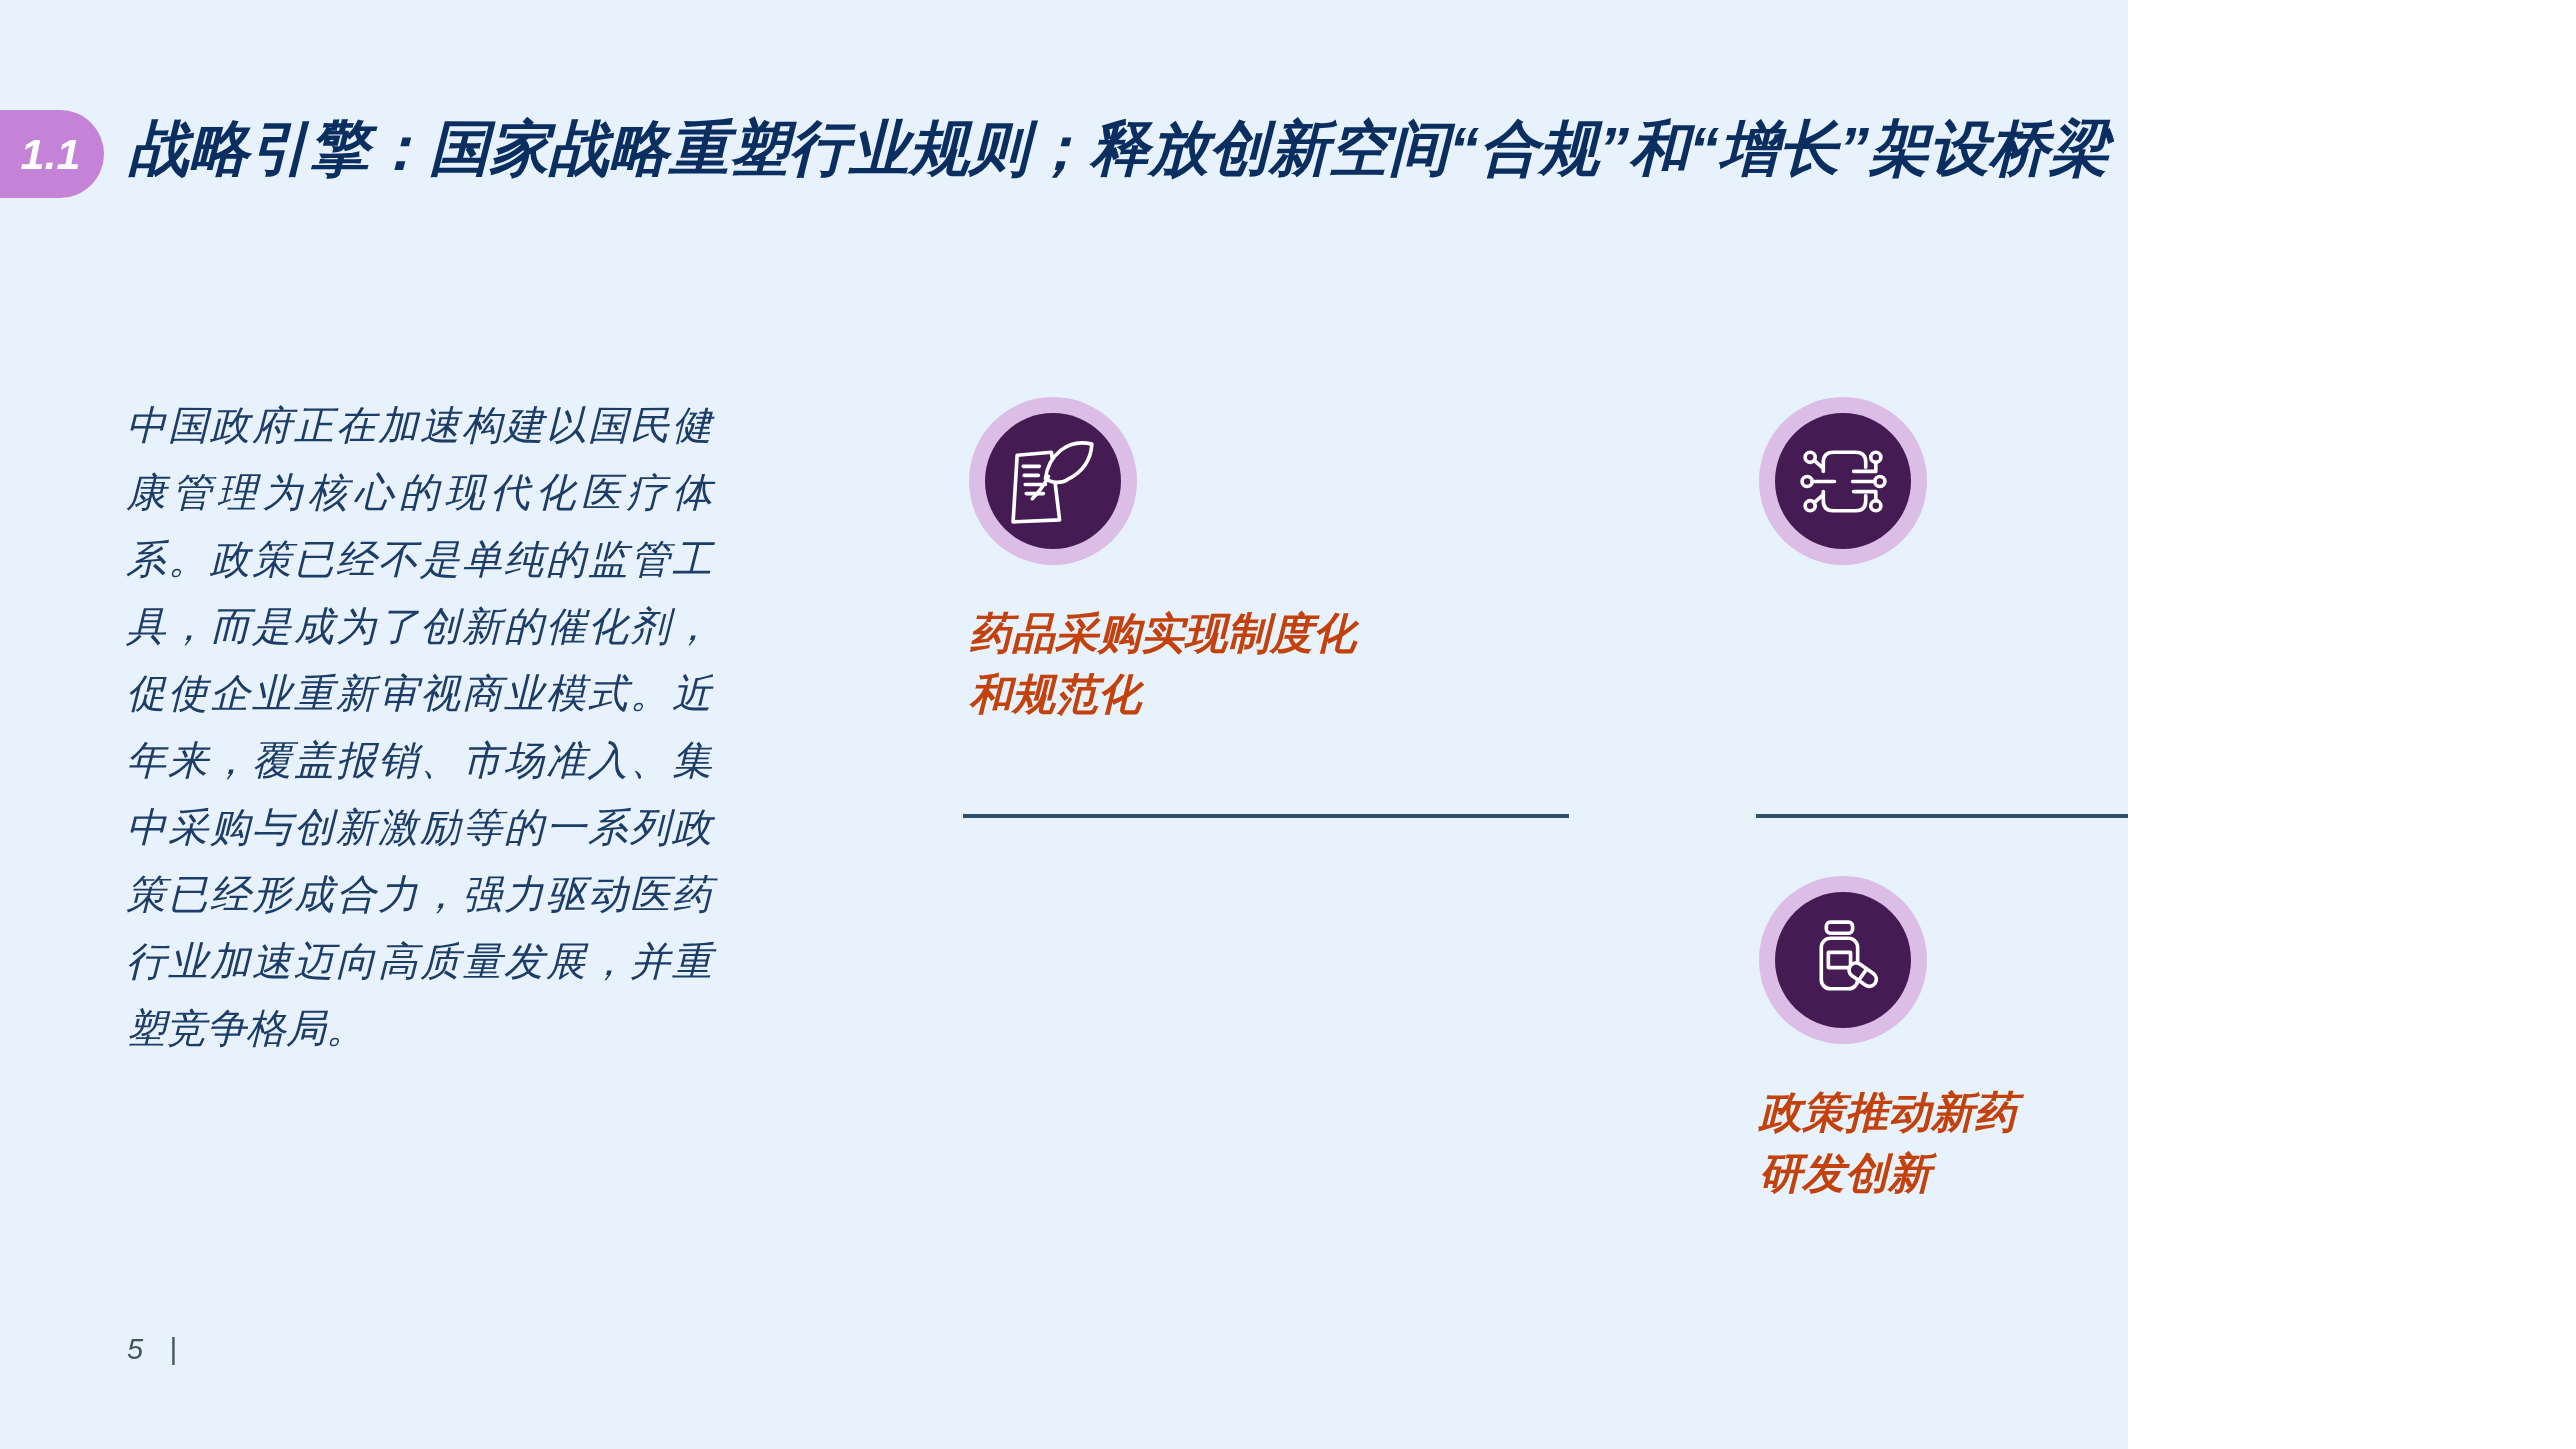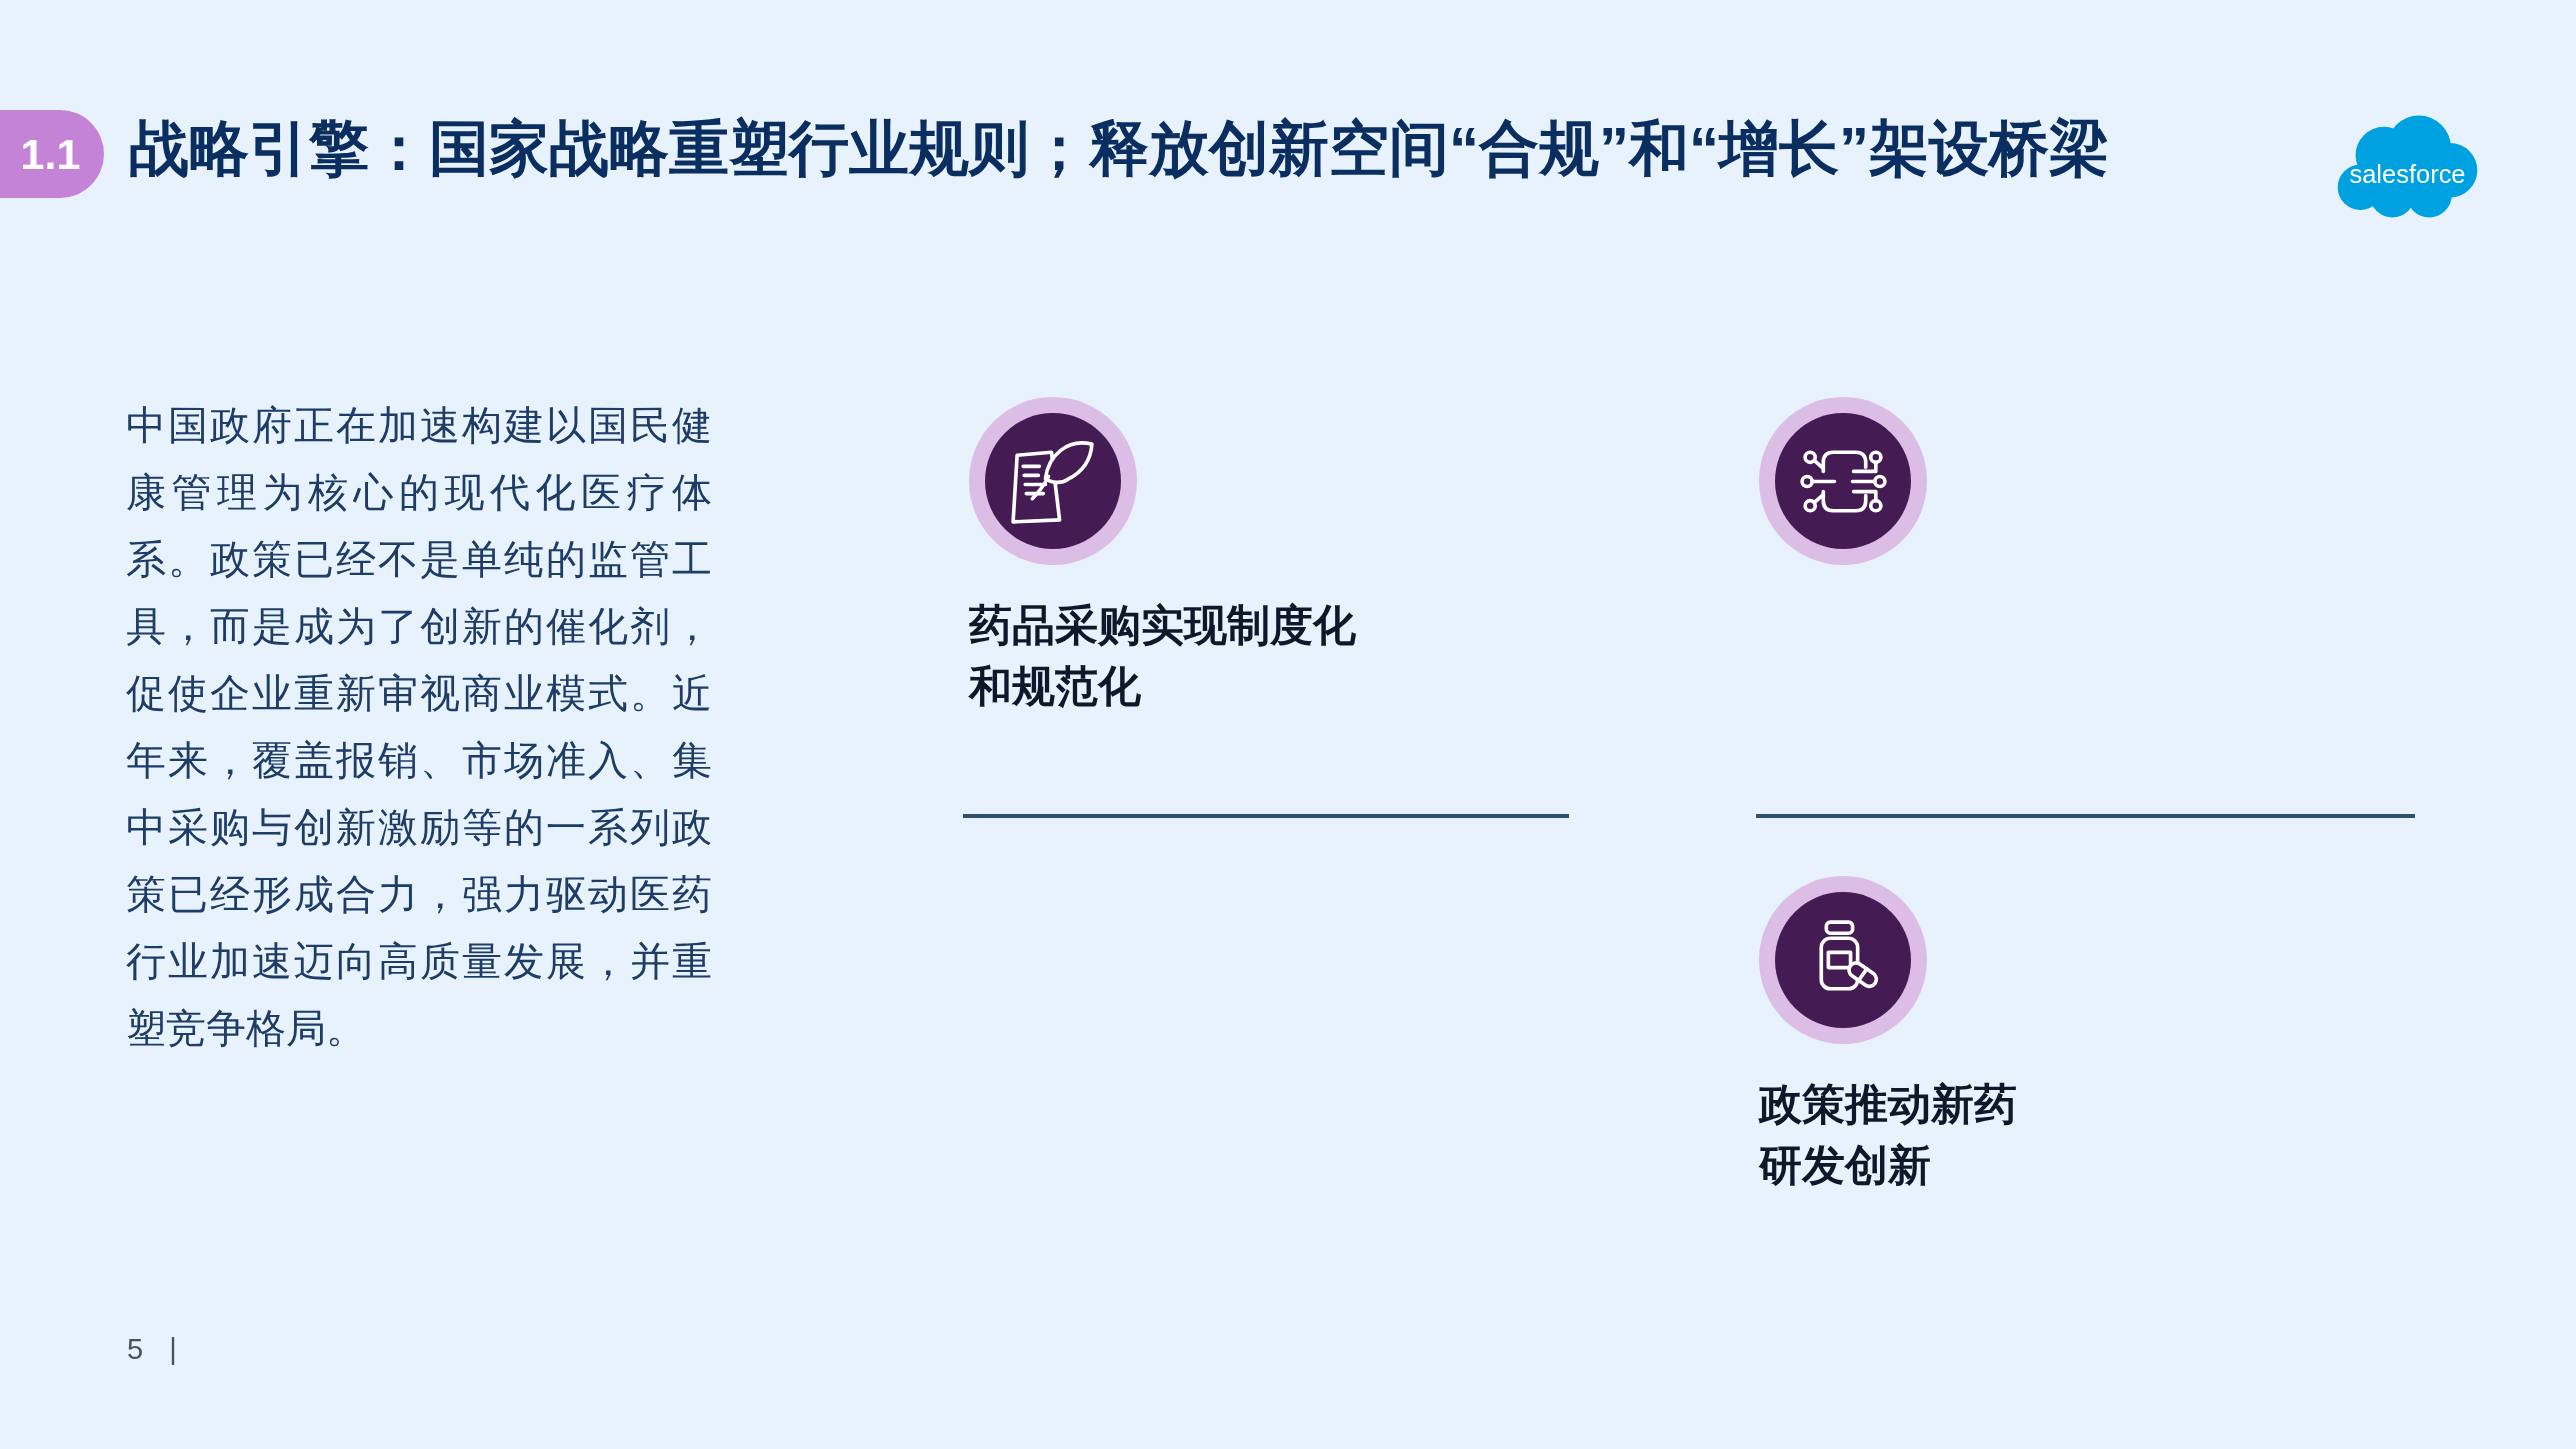--- a/index.html
+++ b/index.html
@@ -1,19 +1,20 @@
 <!DOCTYPE html>
 <html style="font-size:13.7px"><head>
 <meta charset="utf-8">
 <style>
   html,body { margin:0; padding:0; }
   .stage {
-    position:relative; width:2576px; height:1449px;
+    position:relative; width:2128px; height:1449px;
     background:#e7f2fc; overflow:hidden;
     font-family:"Liberation Sans","DejaVu Sans",sans-serif;
+    font-style:italic;
   }
 
   
   .section-badge {
     position:absolute; left:0; top:110px; width:101px; height:88px;
     background:#c583d8; border-radius:0 45px 45px 0;
     display:flex; align-items:center; justify-content:center;
     color:#ffffff; font-size:43px; font-weight:700; padding-right:3.4px;
   }
   .page-title {
@@ -39,22 +40,22 @@
   .card-br { left:1759px; top:876px; }
   .icon-ring {
     width:168px; height:168px; border-radius:50%;
     background:#dbbde6; display:flex; align-items:center; justify-content:center;
   }
   .icon-core {
     width:136px; height:136px; border-radius:50%;
     background:#451b54; display:flex; align-items:center; justify-content:center;
   }
   .card-title {
-    margin-top:30px; font-size:43px; line-height:61px; font-weight:700;
-    color:#0f172a; white-space:pre-line;
+    margin-top:38px; font-size:43px; line-height:61px; font-weight:700;
+    color:#c2410c; white-space:pre-line;
   }
   .divider { position:absolute; top:814px; height:4.3px; background:#2f4f6b; }
   .divider-left  { left:963px; width:606px; }
   .divider-right { left:1756px; width:659px; }
 
   
   .footer {
     position:absolute; left:127px; top:1333px;
     display:flex; align-items:center;
     font-size:29px; color:#45525f;

